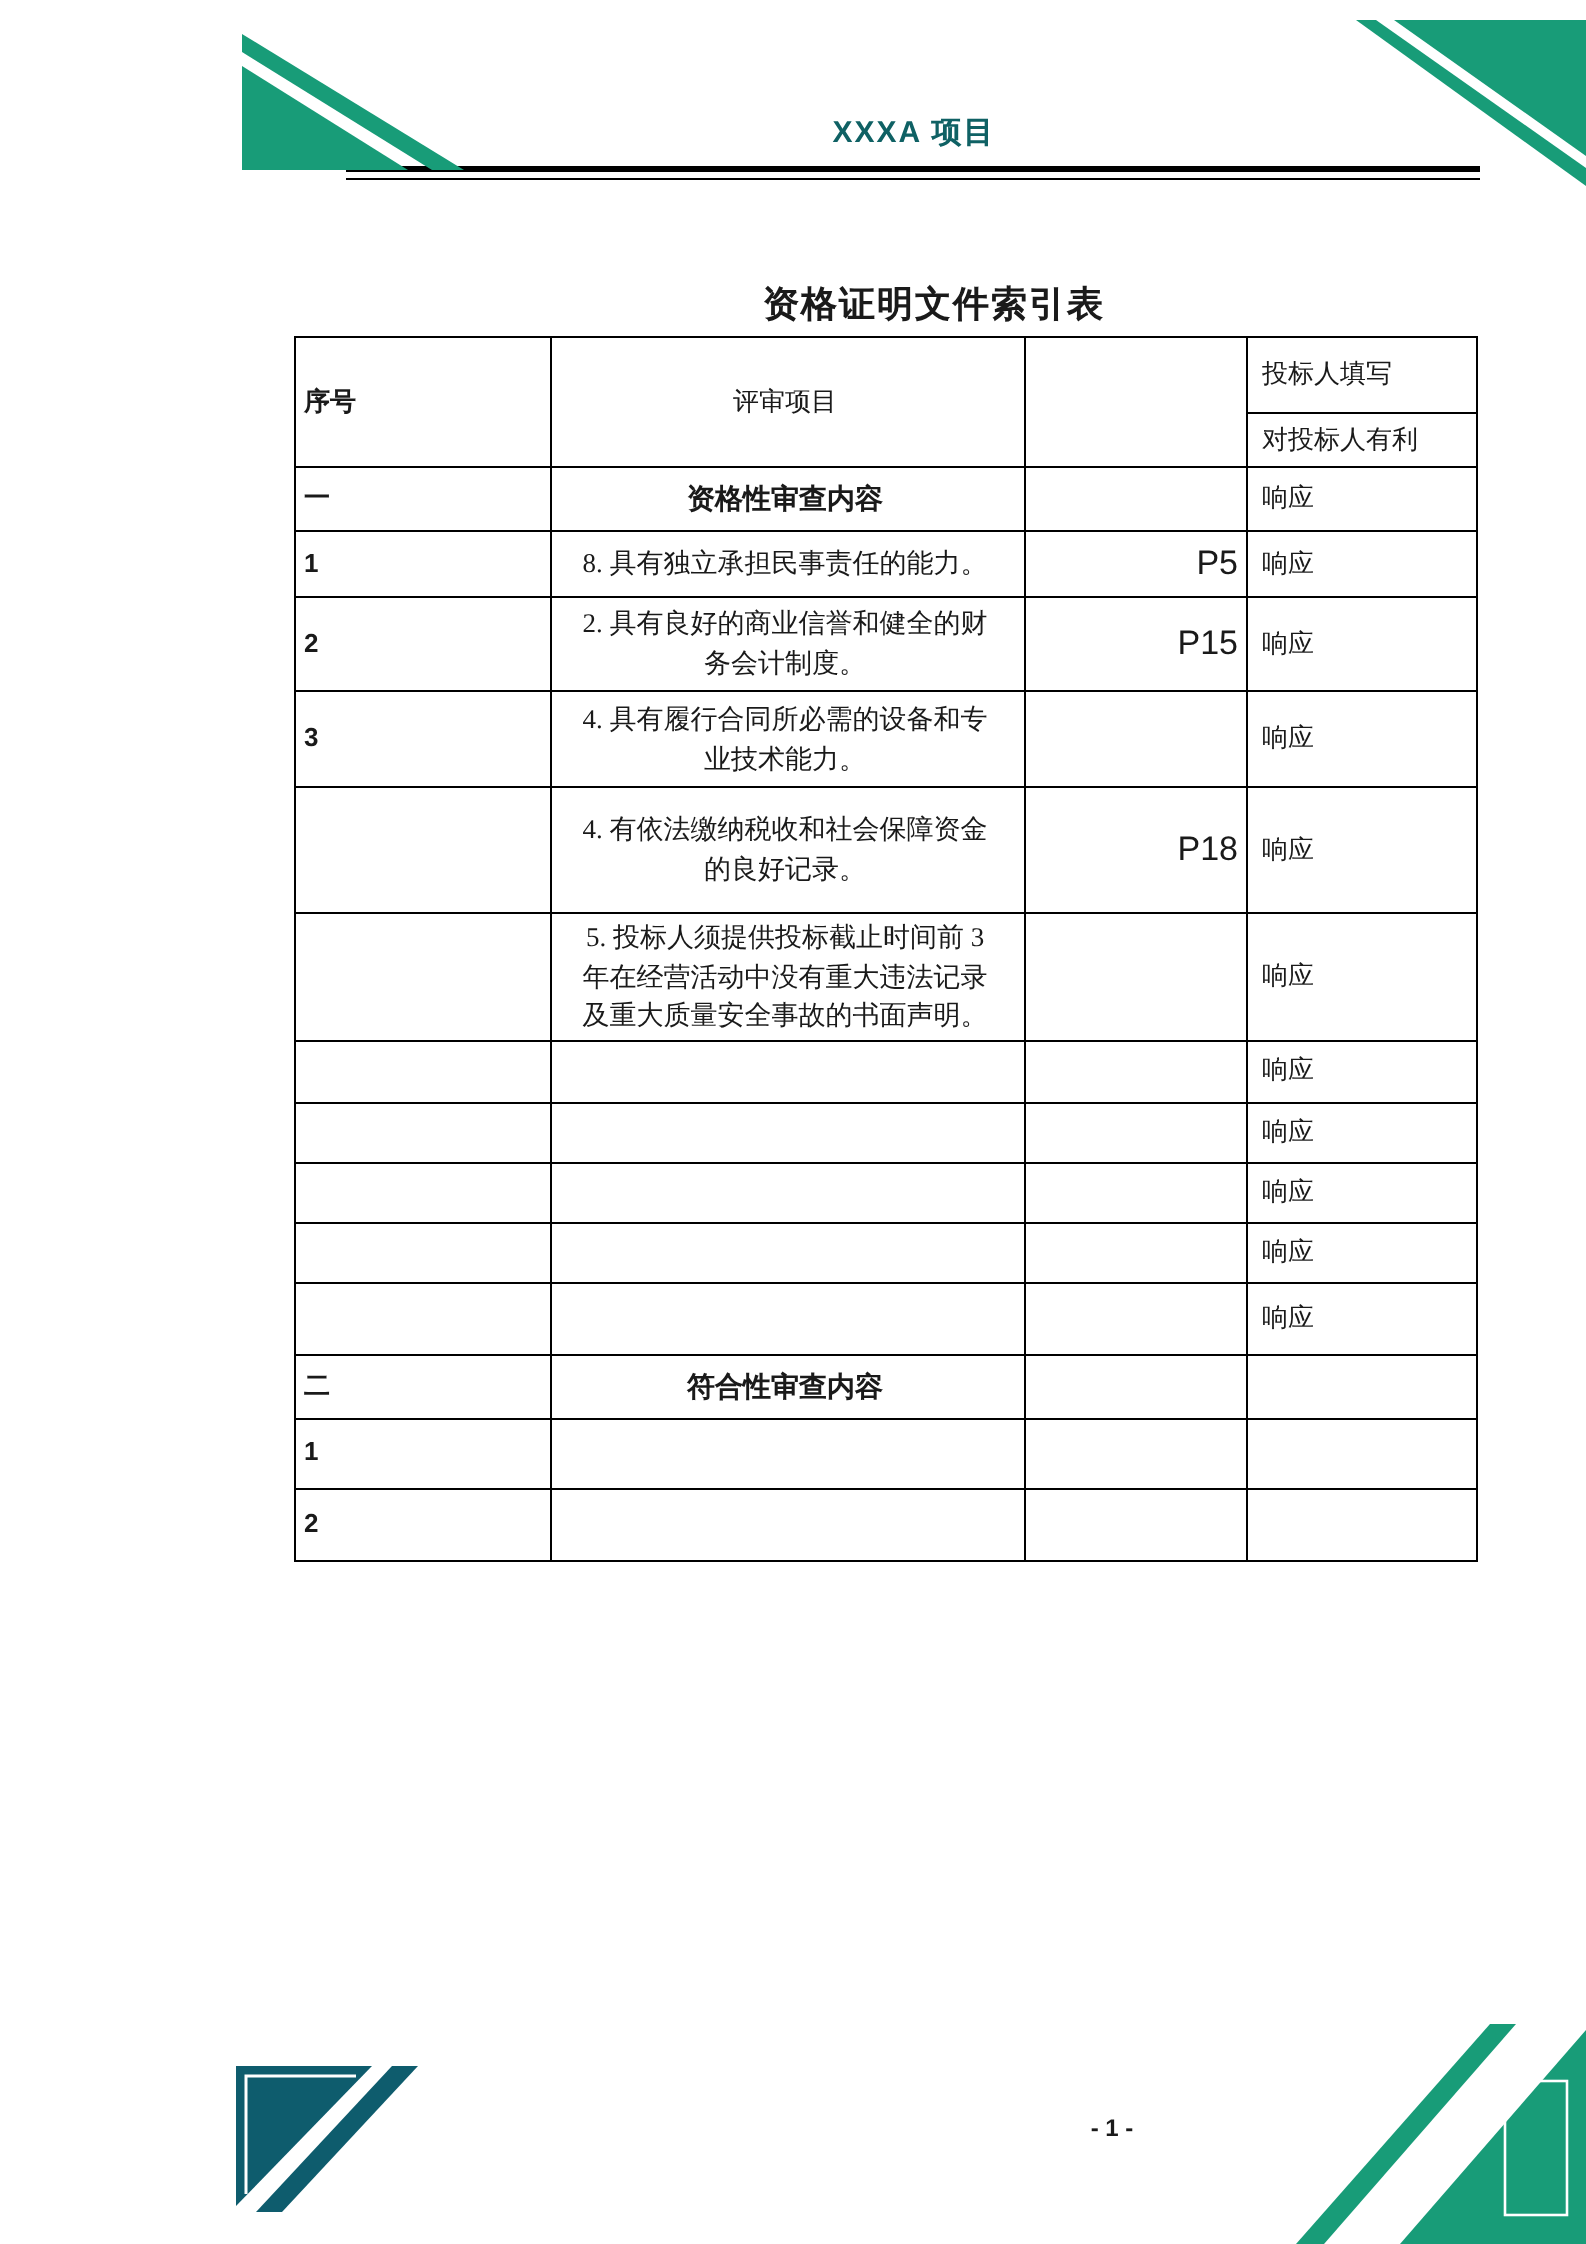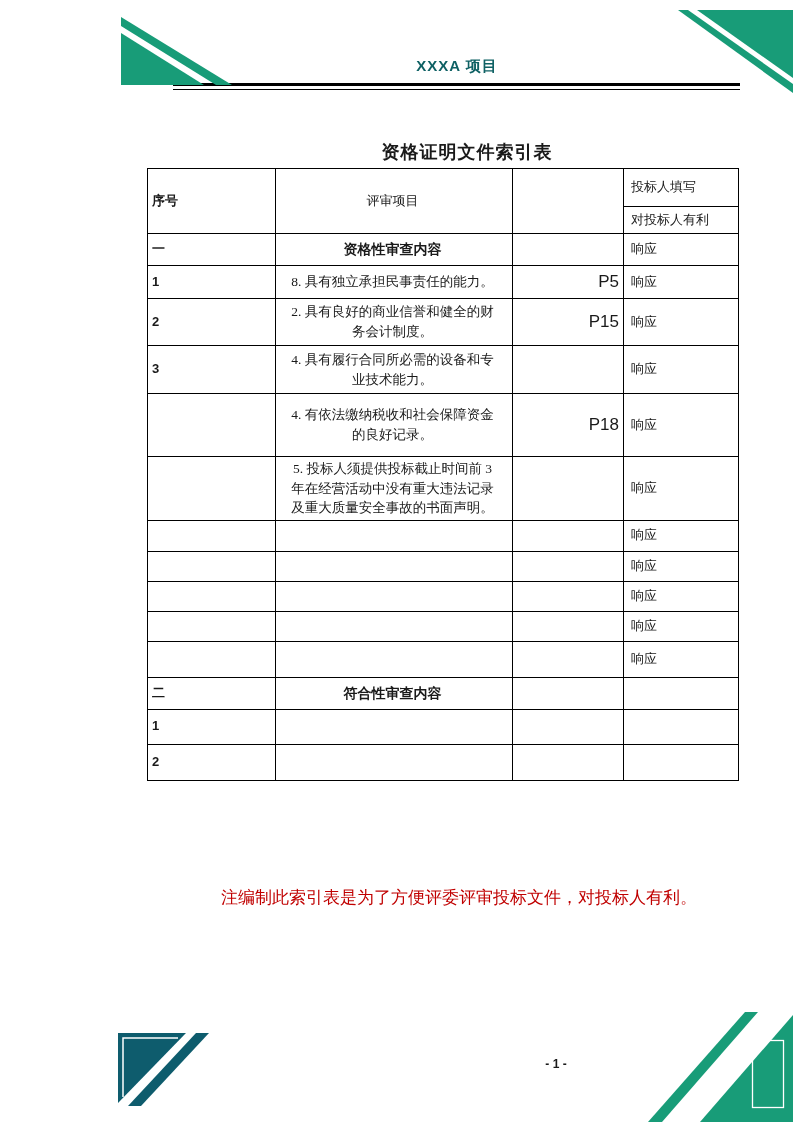--- a/index.html
+++ b/index.html
@@ -203,17 +203,16 @@
         </tr>
         <tr style="height: 36px;">
           <td class="c-no">2</td>
           <td class="c-item"></td>
           <td class="c-ref"></td>
           <td class="c-resp"></td>
         </tr>
       </tbody>
   </table>
 
-  <div class="note-text">注编制此索引表是为了方便评委评审投标文件，对投标人有利。</div>
 
   <div class="page-number">- 1 -</div>
 
 </div>
 
 </body></html>

